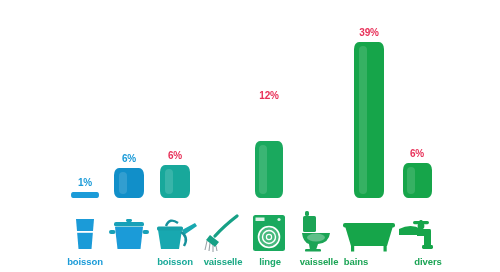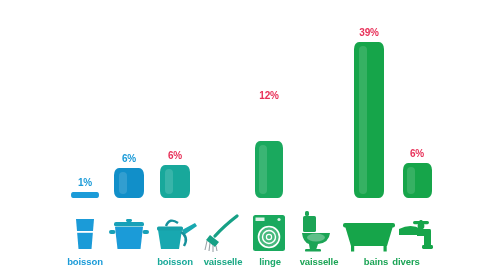--- a/index.html
+++ b/index.html
@@ -245,17 +245,17 @@
       </span>
     </div>
   </div>
 
   <div class="labels-layer">
     <div class="cat-label" style="left:57px;  width:56px; color:#1b9bd8;">boisson</div>
     <div class="cat-label" style="left:150px; width:50px; color:#17a99a;">boisson</div>
     <div class="cat-label" style="left:194px; width:58px; color:#1aa885;">vaisselle</div>
     <div class="cat-label" style="left:246px; width:48px; color:#1ba86a;">linge</div>
     <div class="cat-label" style="left:288px; width:62px; color:#1ba455;">vaisselle</div>
-    <div class="cat-label" style="left:352px; width:48px; color:#1ba455;">bains</div>
-    <div class="cat-label" style="left:380px; width:52px; color:#1ba455;">divers</div>
+    <div class="cat-label" style="left:332px; width:48px; color:#1ba455;">bains</div>
+    <div class="cat-label" style="left:402px; width:52px; color:#1ba455;">divers</div>
   </div>
 
 </div>
 
 </body></html>

